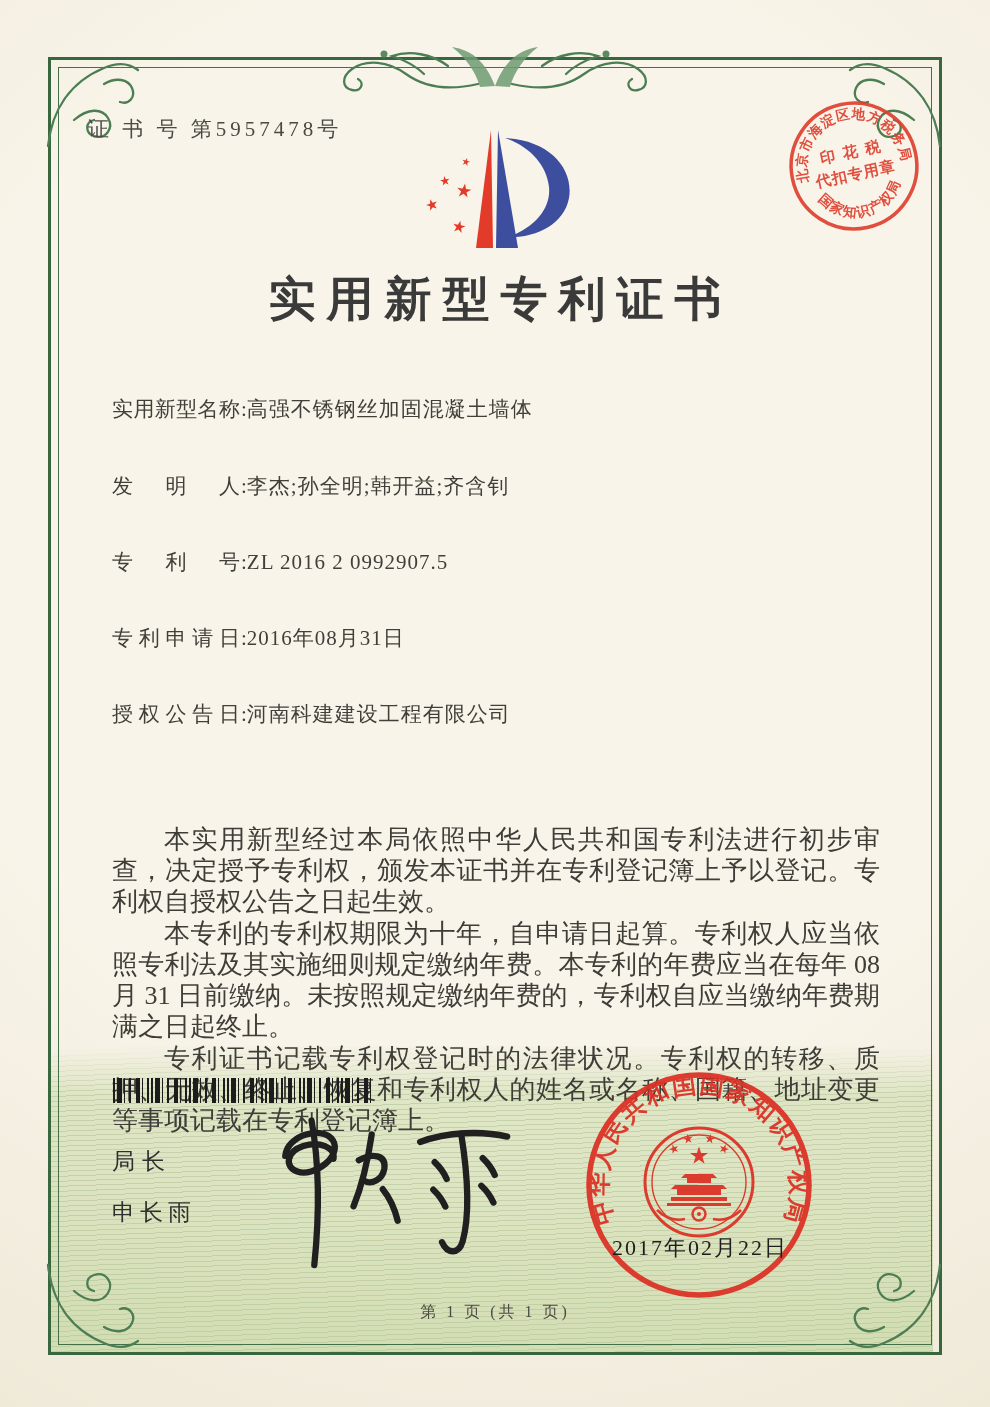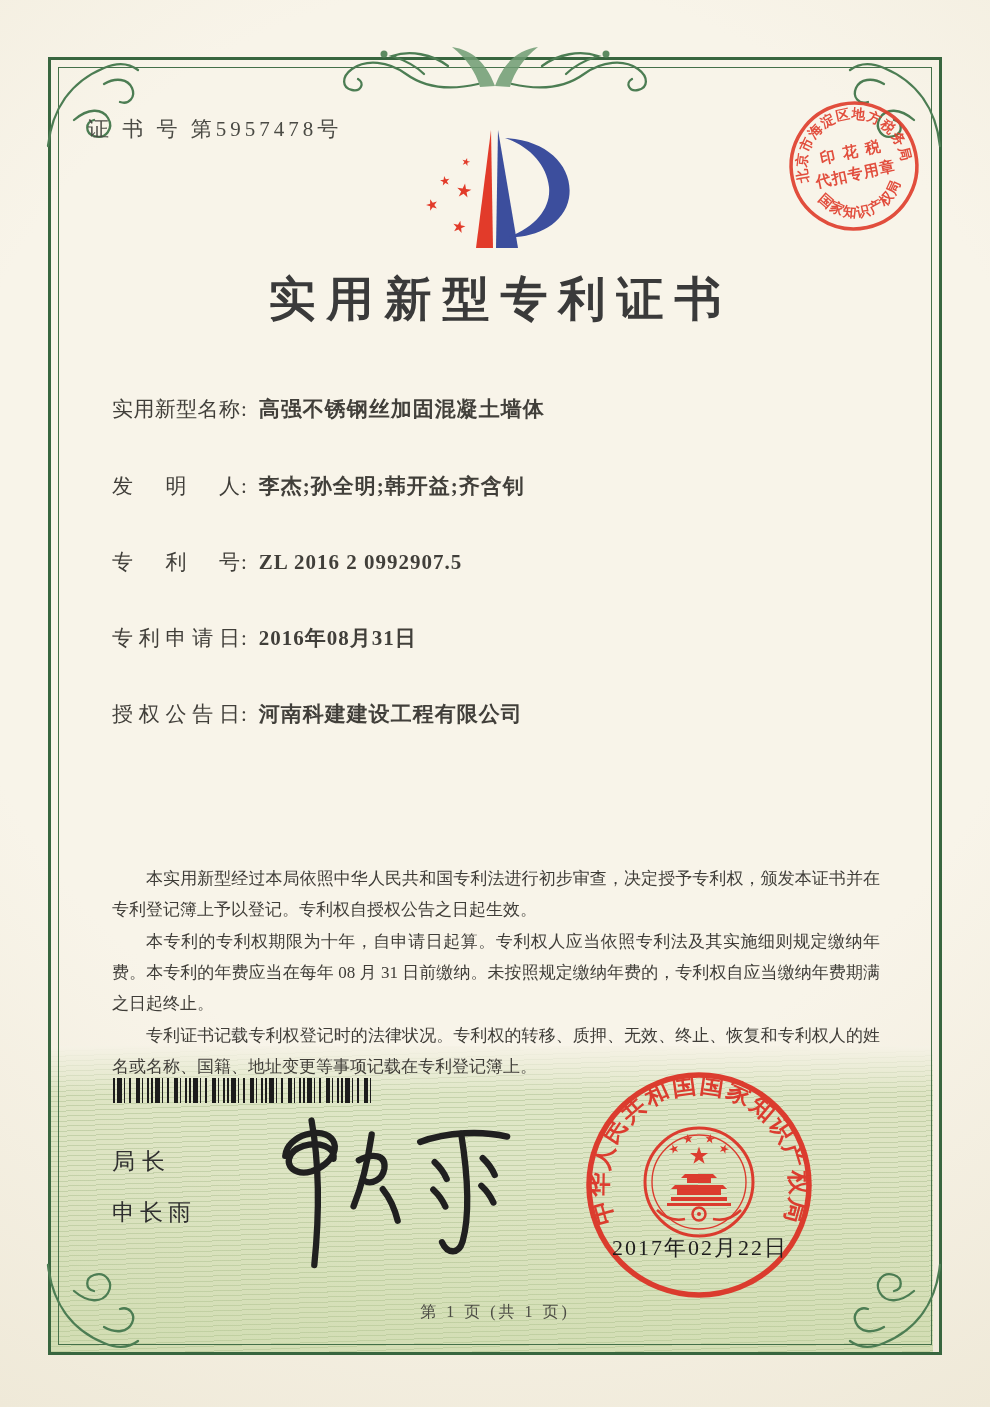--- a/index.html
+++ b/index.html
@@ -40,24 +40,24 @@
     font-size:21px;color:#413f3a;}
   .field-row{position:absolute;left:0;height:30px;white-space:nowrap;}
   .field-row:nth-child(1){top:0;}
   .field-row:nth-child(2){top:77px;}
   .field-row:nth-child(3){top:153px;}
   .field-row:nth-child(4){top:229px;}
   .field-row:nth-child(5){top:305px;}
   .field-row:nth-child(6){top:381px;}
   .flabel{display:inline-block;width:128px;text-align:justify;text-align-last:justify;}
   .fcolon{margin-left:1px;}
-  .fvalue{margin-left:12px;letter-spacing:1px;font-weight:bold;}
+  .fvalue{margin-left:0;letter-spacing:1px;}
   
   .body-text{position:absolute;left:112px;top:824px;width:768px;z-index:10;
-    font-size:17px;line-height:31px;text-align:justify;color:#3f3d38;margin-top:39px;}
+    font-size:26px;line-height:31px;text-align:justify;color:#3f3d38;}
   .body-text p{margin:0 0 1px 0;text-indent:2em;}
   
   .barcode{position:absolute;left:113px;top:1078px;width:262px;height:25px;z-index:10;
     background:repeating-linear-gradient(90deg,
       #1c1c1c 0 2px, transparent 2px 4px,
       #1c1c1c 4px 9px, transparent 9px 11px,
       #1c1c1c 11px 12px, transparent 12px 16px,
       #1c1c1c 16px 18px, transparent 18px 23px,
       #1c1c1c 23px 27px, transparent 27px 29px,
       #1c1c1c 29px 30px, transparent 30px 34px,

